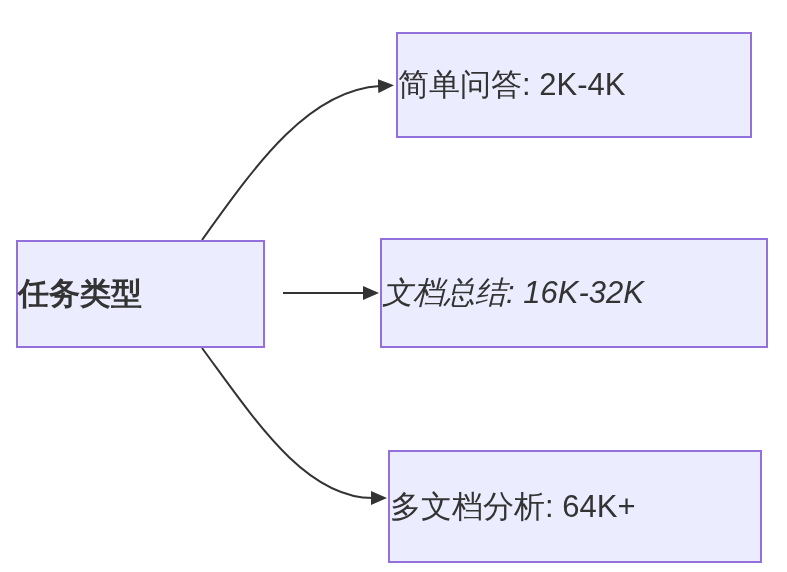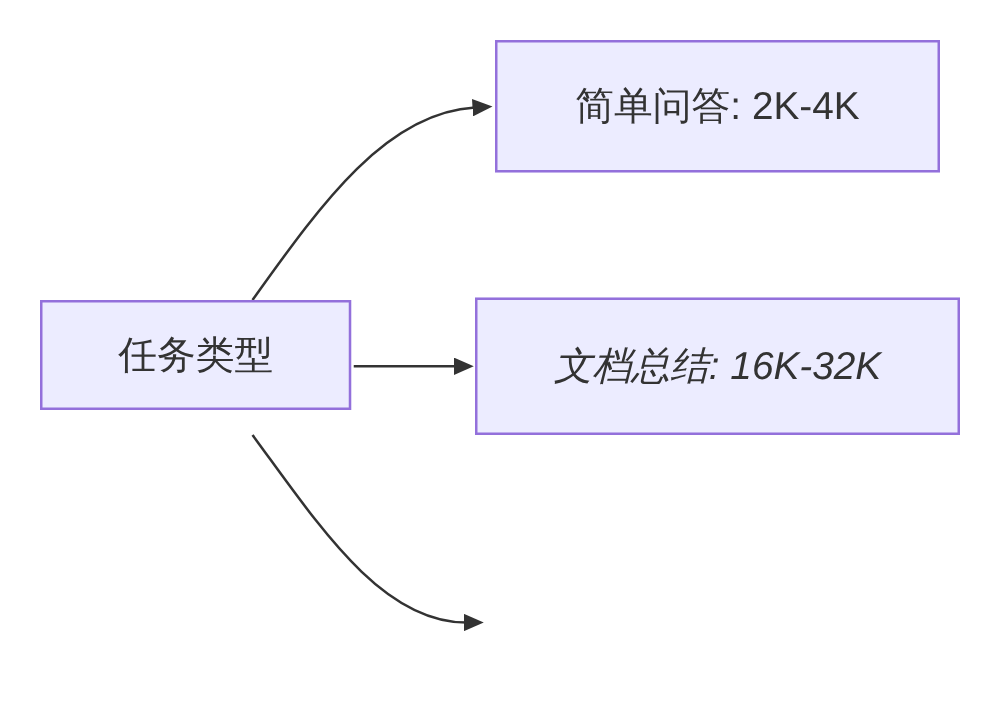--- a/index.html
+++ b/index.html
@@ -27,21 +27,20 @@
     stroke: var(--edge, #333333);
     stroke-width: 2px;
   }
   .node {
     position: absolute;
     box-sizing: border-box;
     background: var(--node-fill, #ECECFF);
     border: 2px solid var(--node-border, #9370DB);
     display: flex;
     align-items: center;
-    justify-content: center;
   }
   .node .label {
     color: var(--text, #333333);
     font-size: 31px;
     line-height: 1.2;
     white-space: nowrap;
     text-align: center;
   }
 </style>
 </head>
@@ -56,26 +55,29 @@
       </marker>
     </defs>
 
     <path class="edge" d="M202,240 C255,166 308,90 380,86" marker-end="url(#arrowhead)"></path>
 
     <path class="edge" d="M283,293 L365,293" marker-end="url(#arrowhead)"></path>
 
     <path class="edge" d="M202,348 C255,420 305,498 373,498" marker-end="url(#arrowhead)"></path>
   </svg>
 
-  <div class="node" style="left:32px; top:240px; width:249px; height:88px;">
+  <div class="node" style="left:16px; top:240px; width:249px; height:108px;font-weight:bold;">
     <span class="label">任务类型</span>
   </div>
 
   <div class="node" style="left:396px; top:32px; width:356px; height:106px;">
     <span class="label">简单问答: 2K-4K</span>
   </div>
 
   <div class="node" style="left:380px; top:238px; width:388px; height:110px;font-style:italic;">
     <span class="label">文档总结: 16K-32K</span>
   </div>
 
+  <div class="node" style="left:388px; top:450px; width:374px; height:113px;">
+    <span class="label">多文档分析: 64K+</span>
+  </div>
 
 </div>
 
 </body></html>

